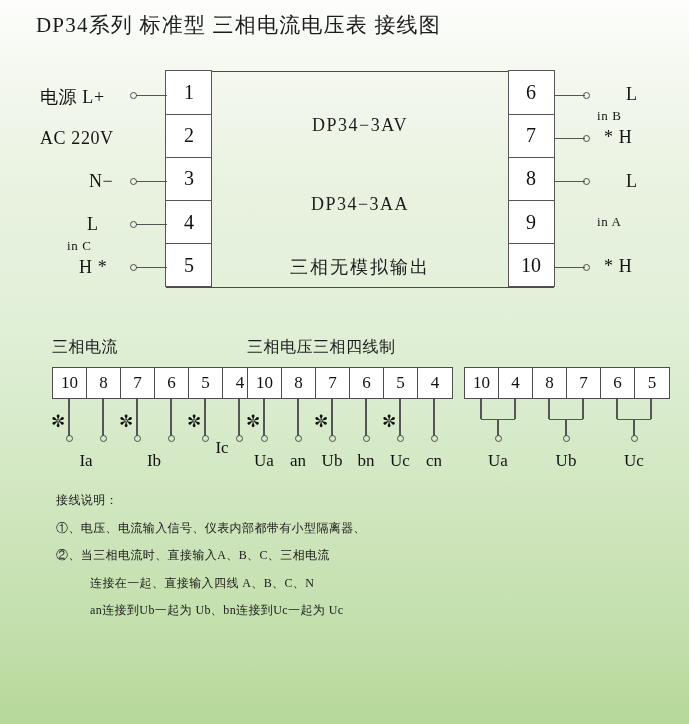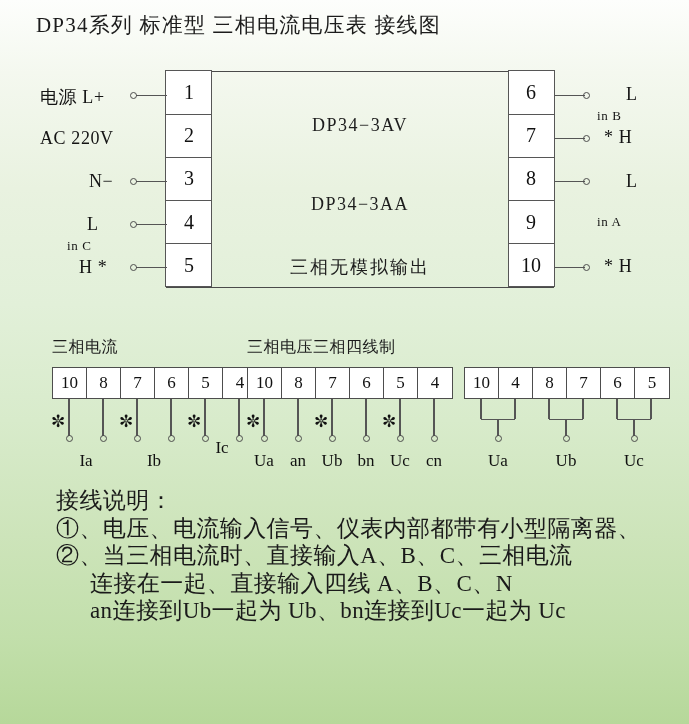--- a/index.html
+++ b/index.html
@@ -175,21 +175,21 @@
     font-size: 17px;
     color: #111;
     white-space: nowrap;
     text-align: center;
   }
   
   #notes {
     position: absolute;
     left: 56px;
     top: 487px;
-    font-size: 23px;
+    font-size: 12px;
     color: #1a1a1a;
     line-height: 27.5px;
     letter-spacing: 0.4px;
   }
   .note-line { white-space: nowrap; }
   .note-indent { padding-left: 34px; }
 </style>
 </head>
 <body>
 

